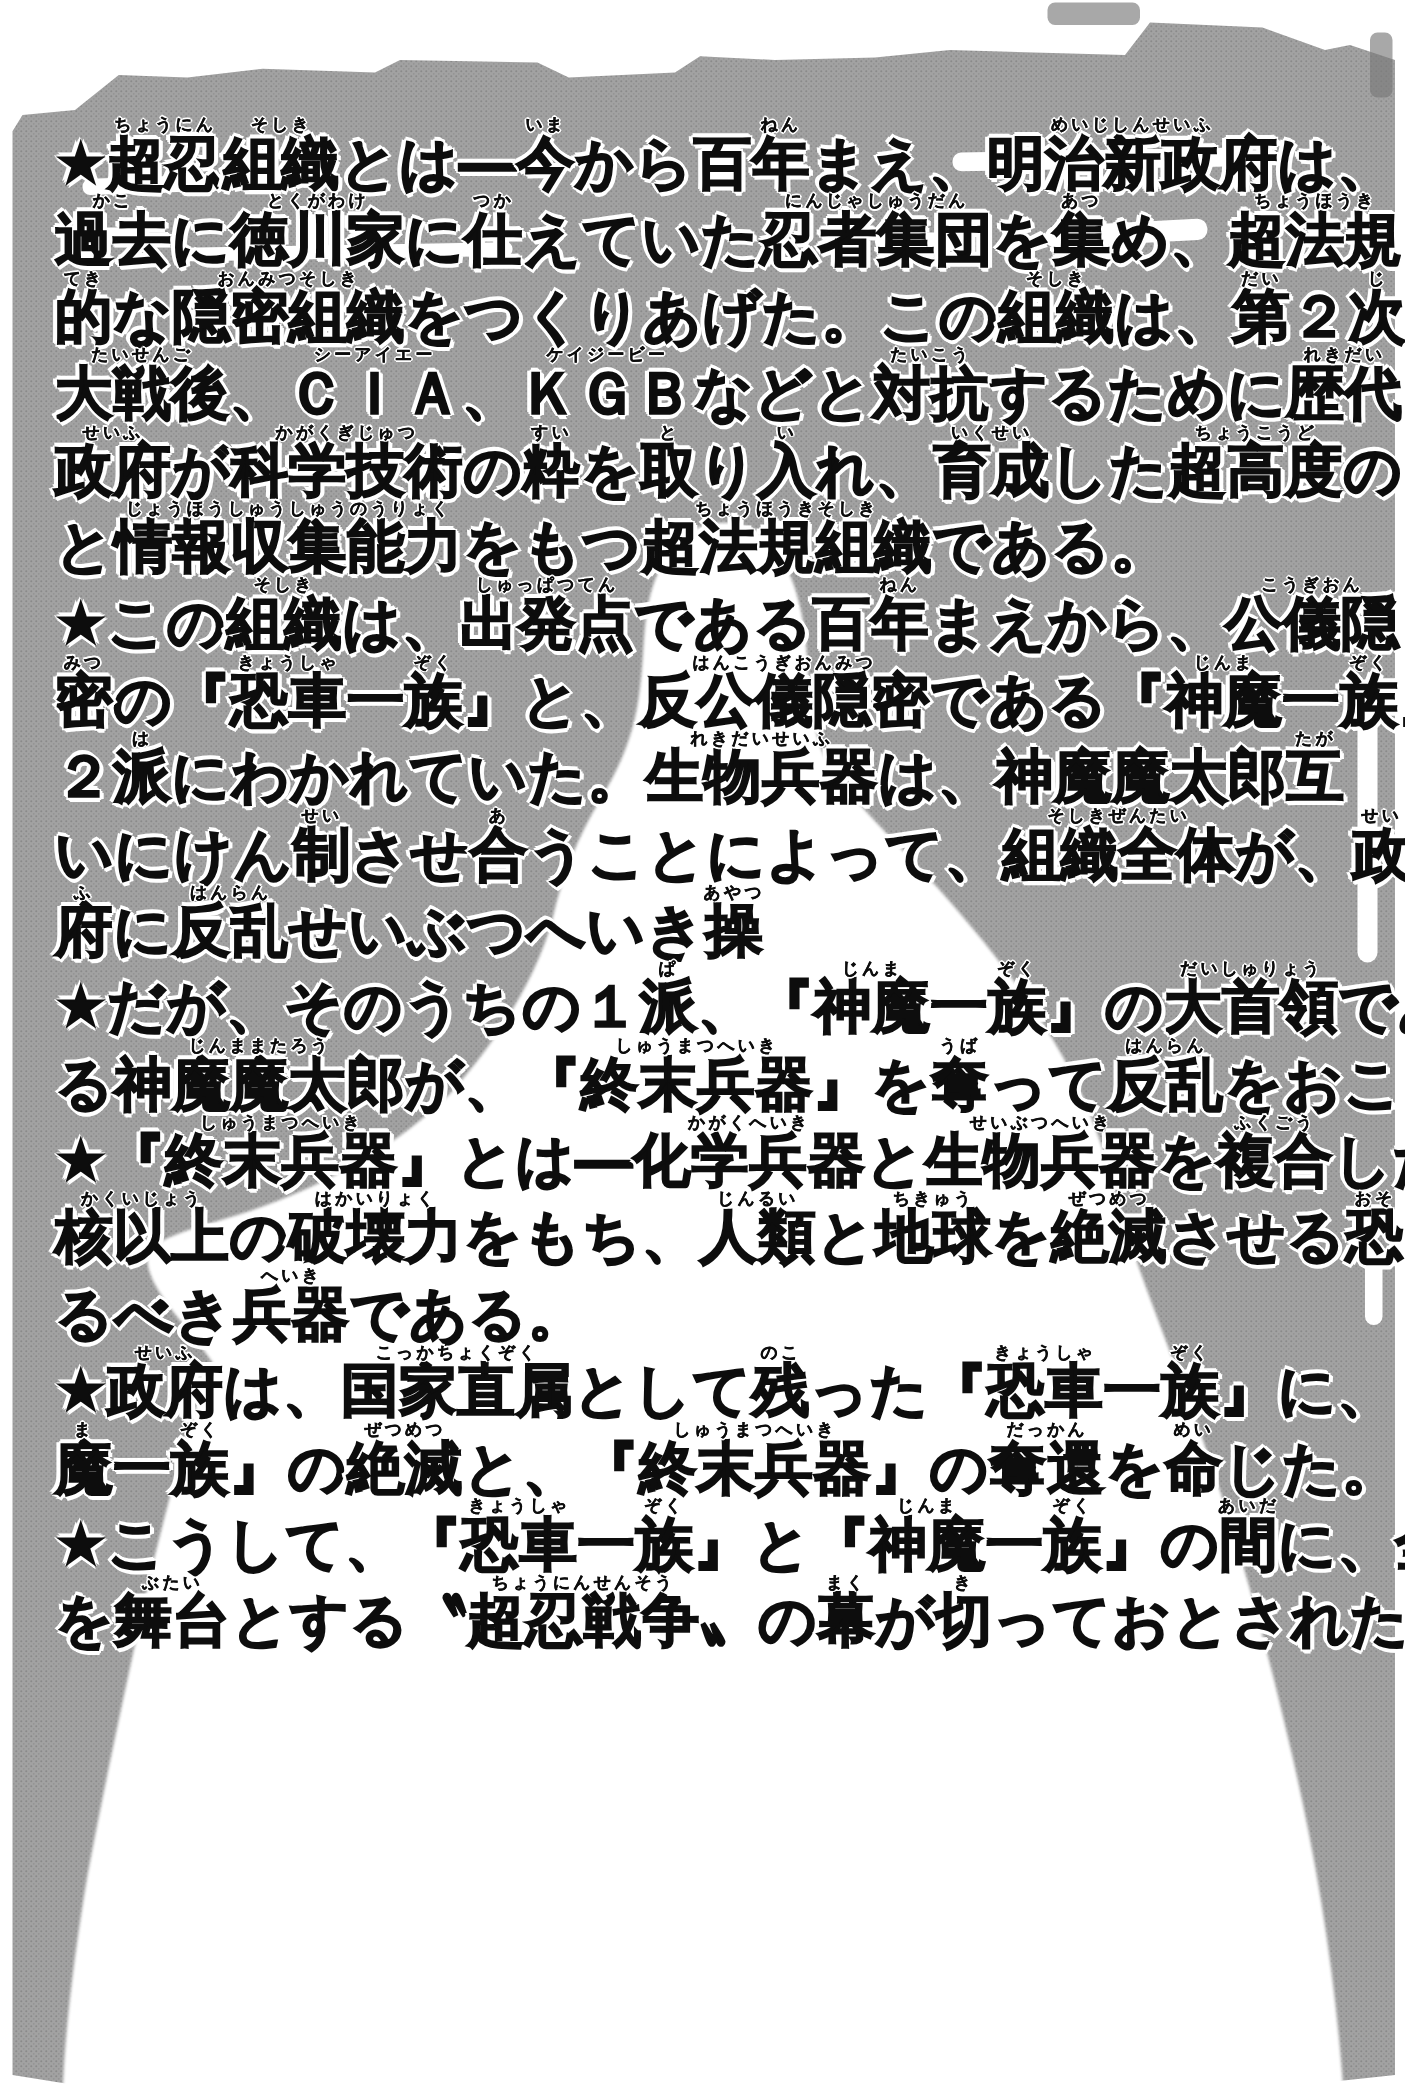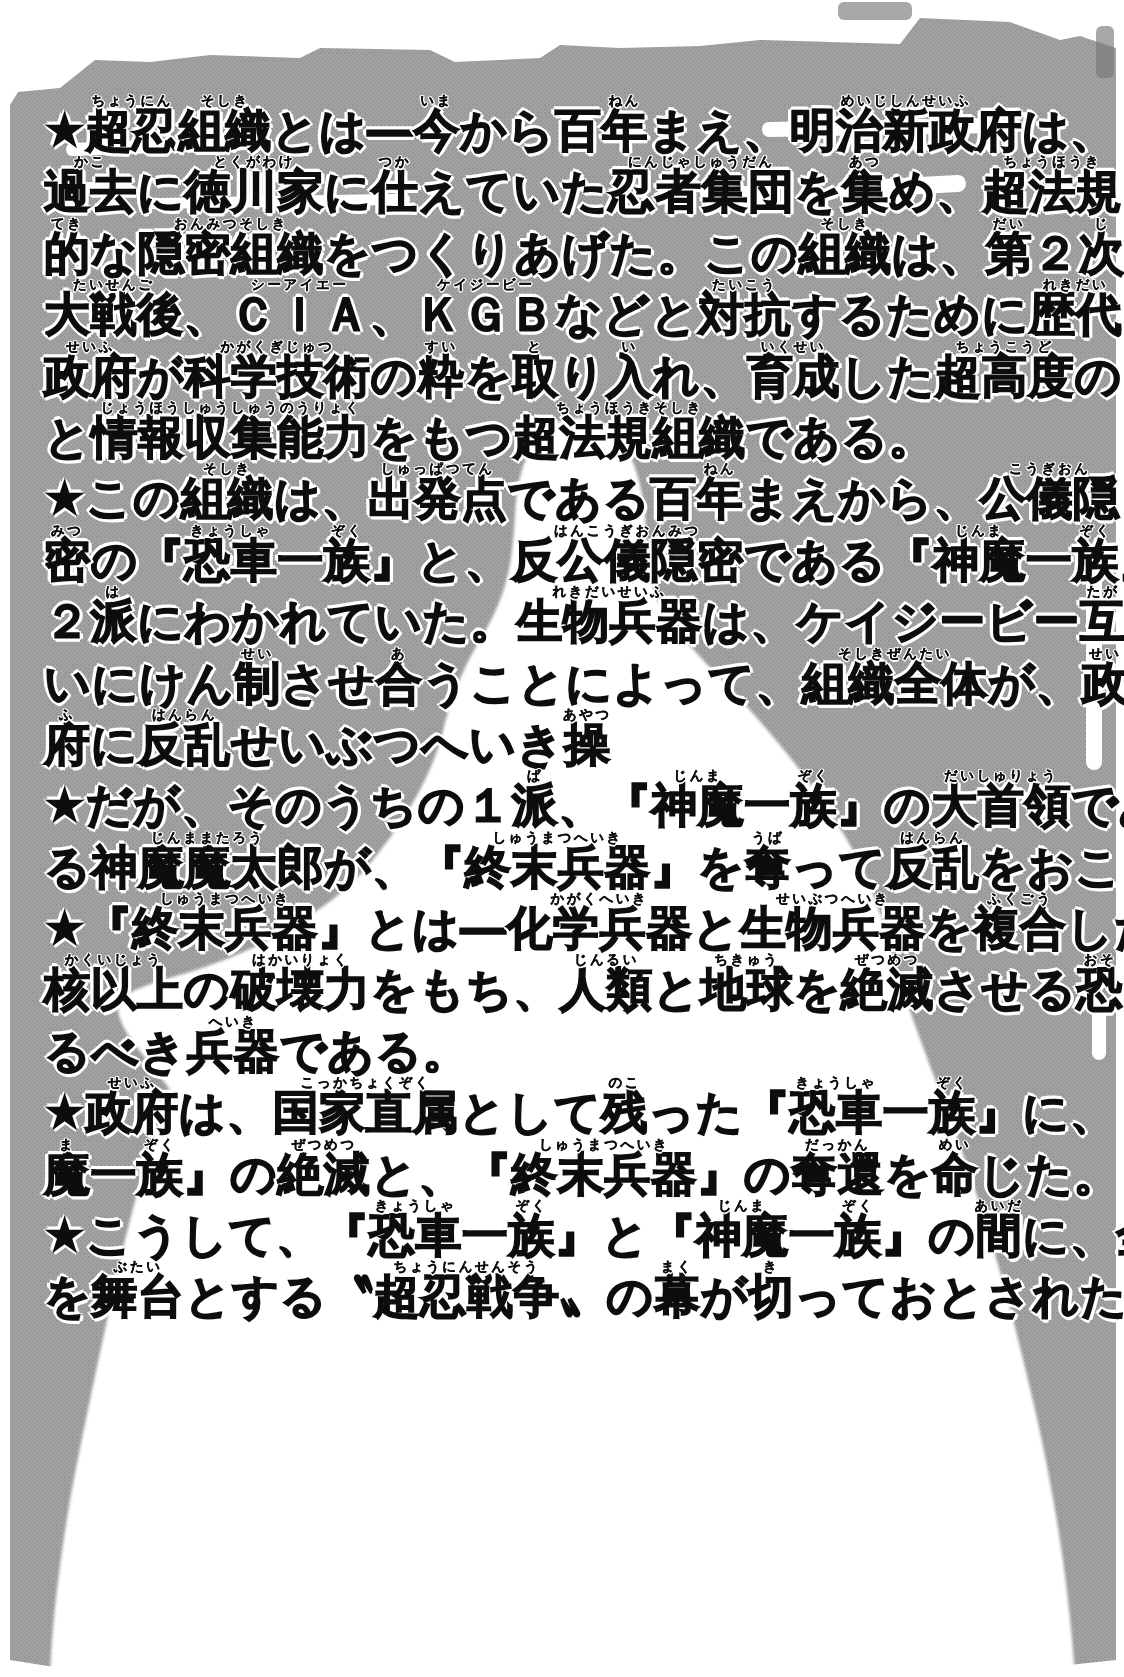--- a/index.html
+++ b/index.html
@@ -101,21 +101,21 @@
 
 <div class="page-text">
     <div class="line"><span class="plain">★</span><ruby class="rseg"><span class="rb">超忍</span><rt>ちょうにん</rt></ruby><ruby class="rseg"><span class="rb">組織</span><rt>そしき</rt></ruby><span class="plain">とは―</span><ruby class="rseg"><span class="rb">今</span><rt>いま</rt></ruby><span class="plain">から百</span><ruby class="rseg"><span class="rb">年</span><rt>ねん</rt></ruby><span class="plain">まえ、</span><ruby class="rseg"><span class="rb">明治新政府</span><rt>めいじしんせいふ</rt></ruby><span class="plain">は、</span></div>
     <div class="line"><ruby class="rseg"><span class="rb">過去</span><rt>かこ</rt></ruby><span class="plain">に</span><ruby class="rseg"><span class="rb">徳川家</span><rt>とくがわけ</rt></ruby><span class="plain">に</span><ruby class="rseg"><span class="rb">仕</span><rt>つか</rt></ruby><span class="plain">えていた</span><ruby class="rseg"><span class="rb">忍者集団</span><rt>にんじゃしゅうだん</rt></ruby><span class="plain">を</span><ruby class="rseg"><span class="rb">集</span><rt>あつ</rt></ruby><span class="plain">め、</span><ruby class="rseg"><span class="rb">超法規</span><rt>ちょうほうき</rt></ruby></div>
     <div class="line"><ruby class="rseg"><span class="rb">的</span><rt>てき</rt></ruby><span class="plain">な</span><ruby class="rseg"><span class="rb">隠密組織</span><rt>おんみつそしき</rt></ruby><span class="plain">をつくりあげた。この</span><ruby class="rseg"><span class="rb">組織</span><rt>そしき</rt></ruby><span class="plain">は、</span><ruby class="rseg"><span class="rb">第</span><rt>だい</rt></ruby><span class="plain">２</span><ruby class="rseg"><span class="rb">次</span><rt>じ</rt></ruby></div>
     <div class="line"><ruby class="rseg"><span class="rb">大戦後</span><rt>たいせんご</rt></ruby><span class="plain">、</span><ruby class="rseg"><span class="rb">ＣＩＡ</span><rt>シーアイエー</rt></ruby><span class="plain">、</span><ruby class="rseg"><span class="rb">ＫＧＢ</span><rt>ケイジービー</rt></ruby><span class="plain">などと</span><ruby class="rseg"><span class="rb">対抗</span><rt>たいこう</rt></ruby><span class="plain">するために</span><ruby class="rseg"><span class="rb">歴代</span><rt>れきだい</rt></ruby></div>
     <div class="line"><ruby class="rseg"><span class="rb">政府</span><rt>せいふ</rt></ruby><span class="plain">が</span><ruby class="rseg"><span class="rb">科学技術</span><rt>かがくぎじゅつ</rt></ruby><span class="plain">の</span><ruby class="rseg"><span class="rb">粋</span><rt>すい</rt></ruby><span class="plain">を</span><ruby class="rseg"><span class="rb">取</span><rt>と</rt></ruby><span class="plain">り</span><ruby class="rseg"><span class="rb">入</span><rt>い</rt></ruby><span class="plain">れ、</span><ruby class="rseg"><span class="rb">育成</span><rt>いくせい</rt></ruby><span class="plain">した</span><ruby class="rseg"><span class="rb">超高度</span><rt>ちょうこうど</rt></ruby><span class="plain">の</span></div>
     <div class="line"><span class="plain">と</span><ruby class="rseg"><span class="rb">情報収集能力</span><rt>じょうほうしゅうしゅうのうりょく</rt></ruby><span class="plain">をもつ</span><ruby class="rseg"><span class="rb">超法規組織</span><rt>ちょうほうきそしき</rt></ruby><span class="plain">である。</span></div>
     <div class="line"><span class="plain">★この</span><ruby class="rseg"><span class="rb">組織</span><rt>そしき</rt></ruby><span class="plain">は、</span><ruby class="rseg"><span class="rb">出発点</span><rt>しゅっぱつてん</rt></ruby><span class="plain">である百</span><ruby class="rseg"><span class="rb">年</span><rt>ねん</rt></ruby><span class="plain">まえから、</span><ruby class="rseg"><span class="rb">公儀隠</span><rt>こうぎおん</rt></ruby></div>
     <div class="line"><ruby class="rseg"><span class="rb">密</span><rt>みつ</rt></ruby><span class="plain">の『</span><ruby class="rseg"><span class="rb">恐車</span><rt>きょうしゃ</rt></ruby><span class="plain">一</span><ruby class="rseg"><span class="rb">族</span><rt>ぞく</rt></ruby><span class="plain">』と、</span><ruby class="rseg"><span class="rb">反公儀隠密</span><rt>はんこうぎおんみつ</rt></ruby><span class="plain">である『</span><ruby class="rseg"><span class="rb">神魔</span><rt>じんま</rt></ruby><span class="plain">一</span><ruby class="rseg"><span class="rb">族</span><rt>ぞく</rt></ruby><span class="plain">』の</span></div>
-    <div class="line"><span class="plain">２</span><ruby class="rseg"><span class="rb">派</span><rt>は</rt></ruby><span class="plain">にわかれていた。</span><ruby class="rseg"><span class="rb">生物兵器</span><rt>れきだいせいふ</rt></ruby><span class="plain">は、ケイジービー</span><ruby class="rseg"><span class="rb">互</span><rt>たが</rt></ruby></div>
+    <div class="line"><span class="plain">２</span><ruby class="rseg"><span class="rb">派</span><rt>は</rt></ruby><span class="plain">にわかれていた。</span><ruby class="rseg"><span class="rb">生物兵器</span><rt>れきだいせいふ</rt></ruby><span class="plain">は、神魔魔太郎</span><ruby class="rseg"><span class="rb">互</span><rt>たが</rt></ruby></div>
     <div class="line"><span class="plain">いにけん</span><ruby class="rseg"><span class="rb">制</span><rt>せい</rt></ruby><span class="plain">させ</span><ruby class="rseg"><span class="rb">合</span><rt>あ</rt></ruby><span class="plain">うことによって、</span><ruby class="rseg"><span class="rb">組織全体</span><rt>そしきぜんたい</rt></ruby><span class="plain">が、</span><ruby class="rseg"><span class="rb">政</span><rt>せい</rt></ruby></div>
     <div class="line"><ruby class="rseg"><span class="rb">府</span><rt>ふ</rt></ruby><span class="plain">に</span><ruby class="rseg"><span class="rb">反乱</span><rt>はんらん</rt></ruby><span class="plain">せいぶつへいき</span><ruby class="rseg"><span class="rb">操</span><rt>あやつ</rt></ruby></div>
     <div class="line"><span class="plain">★だが、そのうちの１</span><ruby class="rseg"><span class="rb">派</span><rt>ぱ</rt></ruby><span class="plain">、『</span><ruby class="rseg"><span class="rb">神魔</span><rt>じんま</rt></ruby><span class="plain">一</span><ruby class="rseg"><span class="rb">族</span><rt>ぞく</rt></ruby><span class="plain">』の</span><ruby class="rseg"><span class="rb">大首領</span><rt>だいしゅりょう</rt></ruby><span class="plain">であ</span></div>
     <div class="line"><span class="plain">る</span><ruby class="rseg"><span class="rb">神魔魔太郎</span><rt>じんままたろう</rt></ruby><span class="plain">が、『</span><ruby class="rseg"><span class="rb">終末兵器</span><rt>しゅうまつへいき</rt></ruby><span class="plain">』を</span><ruby class="rseg"><span class="rb">奪</span><rt>うば</rt></ruby><span class="plain">って</span><ruby class="rseg"><span class="rb">反乱</span><rt>はんらん</rt></ruby><span class="plain">をおこし</span></div>
     <div class="line"><span class="plain">★『</span><ruby class="rseg"><span class="rb">終末兵器</span><rt>しゅうまつへいき</rt></ruby><span class="plain">』とは―</span><ruby class="rseg"><span class="rb">化学兵器</span><rt>かがくへいき</rt></ruby><span class="plain">と</span><ruby class="rseg"><span class="rb">生物兵器</span><rt>せいぶつへいき</rt></ruby><span class="plain">を</span><ruby class="rseg"><span class="rb">複合</span><rt>ふくごう</rt></ruby><span class="plain">した、</span></div>
     <div class="line"><ruby class="rseg"><span class="rb">核以上</span><rt>かくいじょう</rt></ruby><span class="plain">の</span><ruby class="rseg"><span class="rb">破壊力</span><rt>はかいりょく</rt></ruby><span class="plain">をもち、</span><ruby class="rseg"><span class="rb">人類</span><rt>じんるい</rt></ruby><span class="plain">と</span><ruby class="rseg"><span class="rb">地球</span><rt>ちきゅう</rt></ruby><span class="plain">を</span><ruby class="rseg"><span class="rb">絶滅</span><rt>ぜつめつ</rt></ruby><span class="plain">させる</span><ruby class="rseg"><span class="rb">恐</span><rt>おそ</rt></ruby></div>
     <div class="line"><span class="plain">るべき</span><ruby class="rseg"><span class="rb">兵器</span><rt>へいき</rt></ruby><span class="plain">である。</span></div>
     <div class="line"><span class="plain">★</span><ruby class="rseg"><span class="rb">政府</span><rt>せいふ</rt></ruby><span class="plain">は、</span><ruby class="rseg"><span class="rb">国家直属</span><rt>こっかちょくぞく</rt></ruby><span class="plain">として</span><ruby class="rseg"><span class="rb">残</span><rt>のこ</rt></ruby><span class="plain">った『</span><ruby class="rseg"><span class="rb">恐車</span><rt>きょうしゃ</rt></ruby><span class="plain">一</span><ruby class="rseg"><span class="rb">族</span><rt>ぞく</rt></ruby><span class="plain">』に、『</span></div>
     <div class="line"><ruby class="rseg"><span class="rb">魔</span><rt>ま</rt></ruby><span class="plain">一</span><ruby class="rseg"><span class="rb">族</span><rt>ぞく</rt></ruby><span class="plain">』の</span><ruby class="rseg"><span class="rb">絶滅</span><rt>ぜつめつ</rt></ruby><span class="plain">と、『</span><ruby class="rseg"><span class="rb">終末兵器</span><rt>しゅうまつへいき</rt></ruby><span class="plain">』の</span><ruby class="rseg"><span class="rb">奪還</span><rt>だっかん</rt></ruby><span class="plain">を</span><ruby class="rseg"><span class="rb">命</span><rt>めい</rt></ruby><span class="plain">じた。</span></div>
     <div class="line"><span class="plain">★こうして、『</span><ruby class="rseg"><span class="rb">恐車</span><rt>きょうしゃ</rt></ruby><span class="plain">一</span><ruby class="rseg"><span class="rb">族</span><rt>ぞく</rt></ruby><span class="plain">』と『</span><ruby class="rseg"><span class="rb">神魔</span><rt>じんま</rt></ruby><span class="plain">一</span><ruby class="rseg"><span class="rb">族</span><rt>ぞく</rt></ruby><span class="plain">』の</span><ruby class="rseg"><span class="rb">間</span><rt>あいだ</rt></ruby><span class="plain">に、</span><ruby class="rseg"><span class="rb">全国</span></ruby></div>

